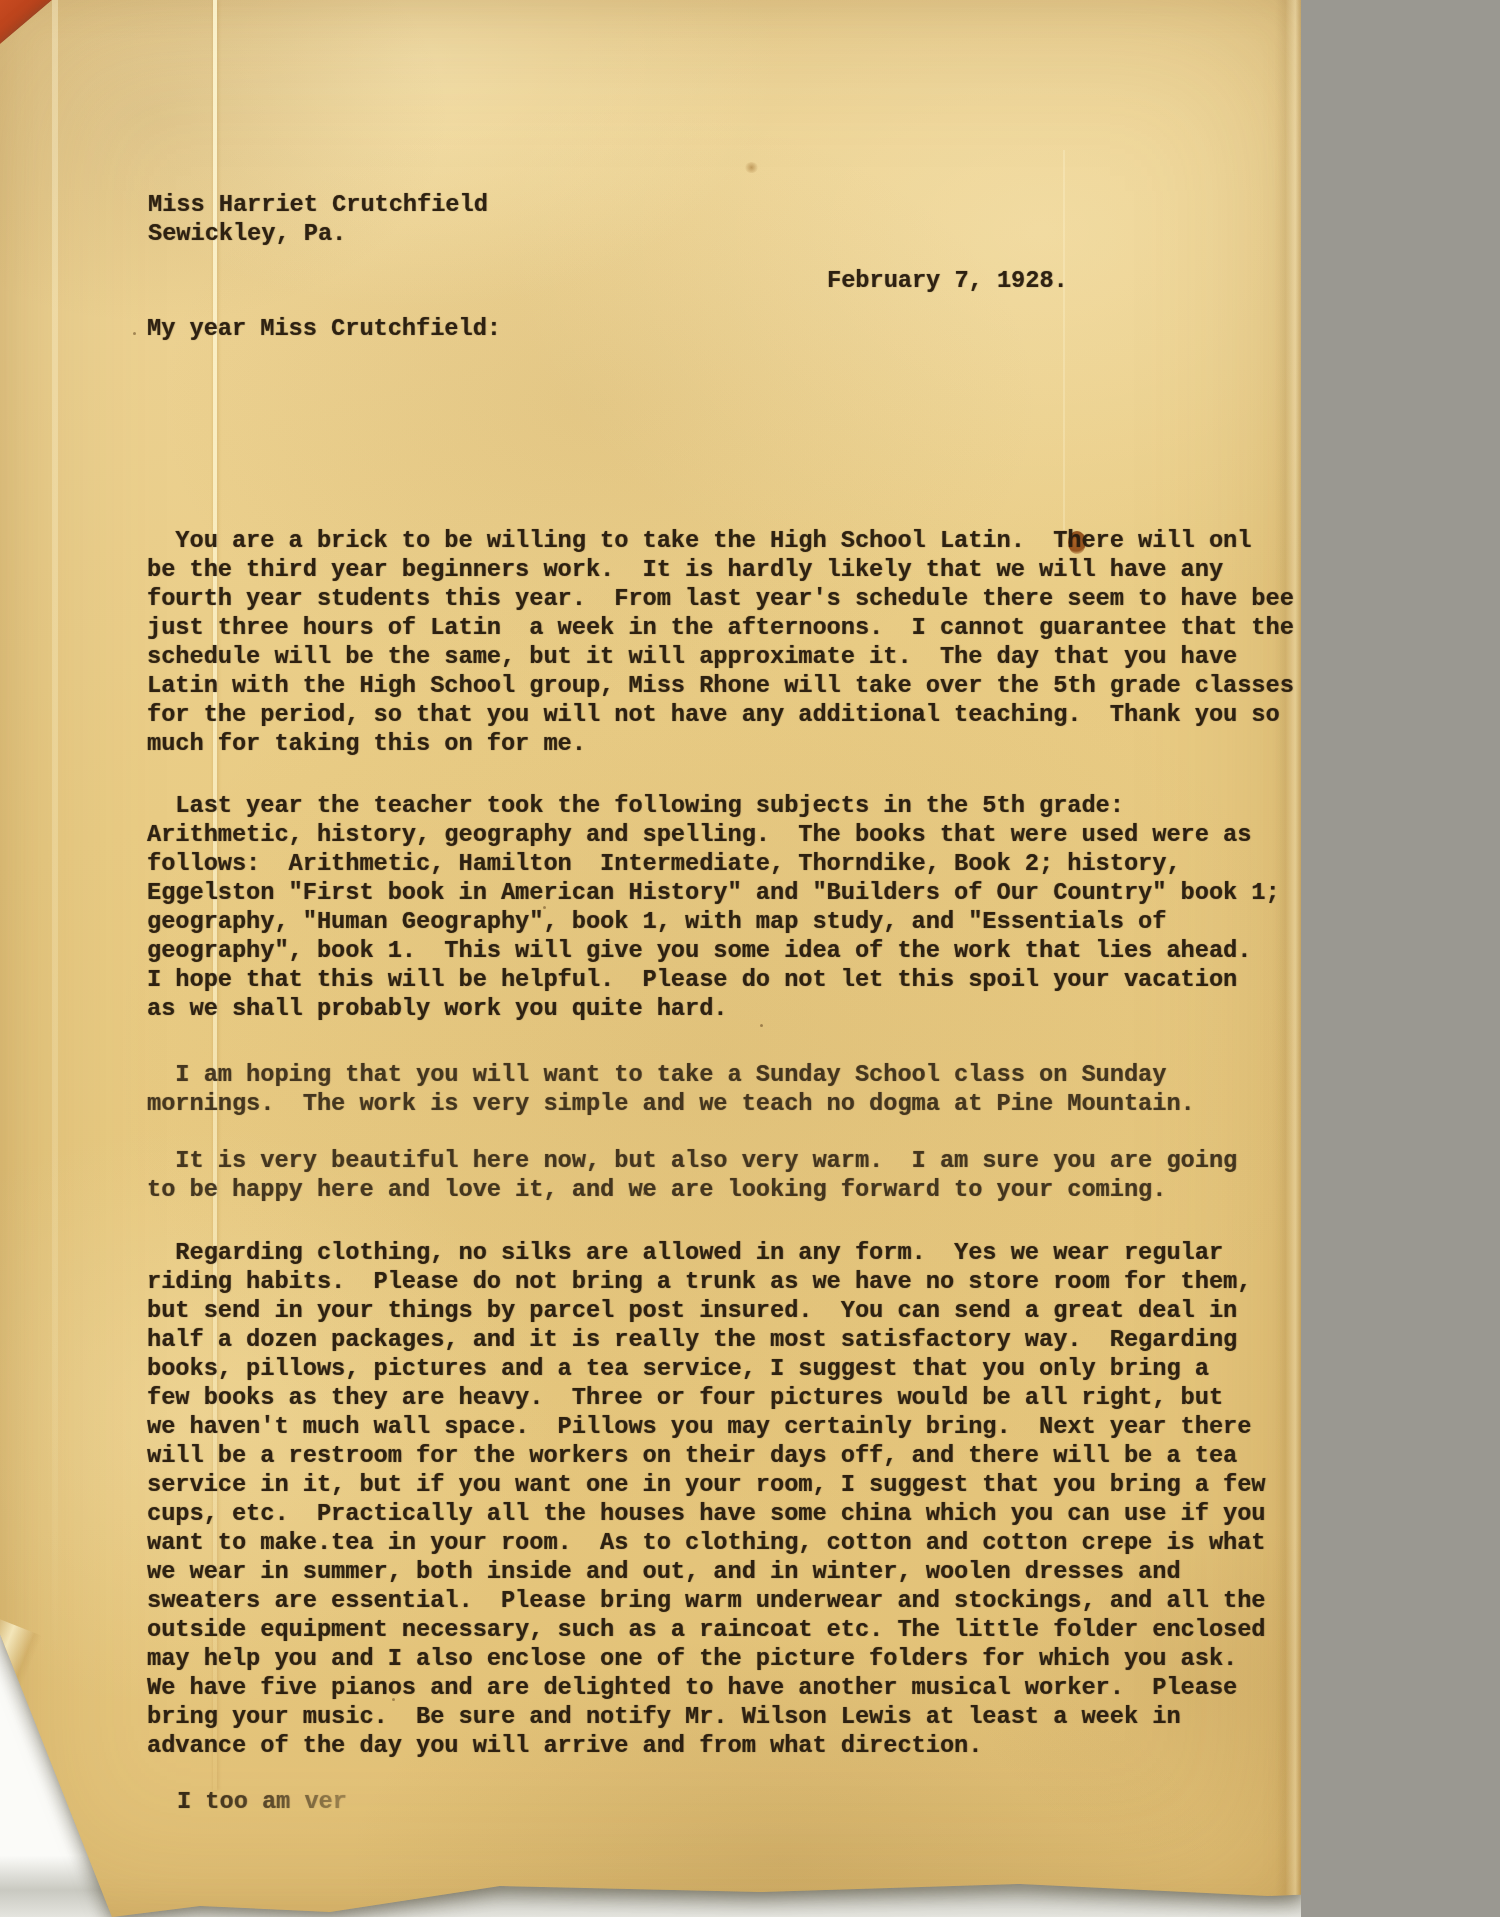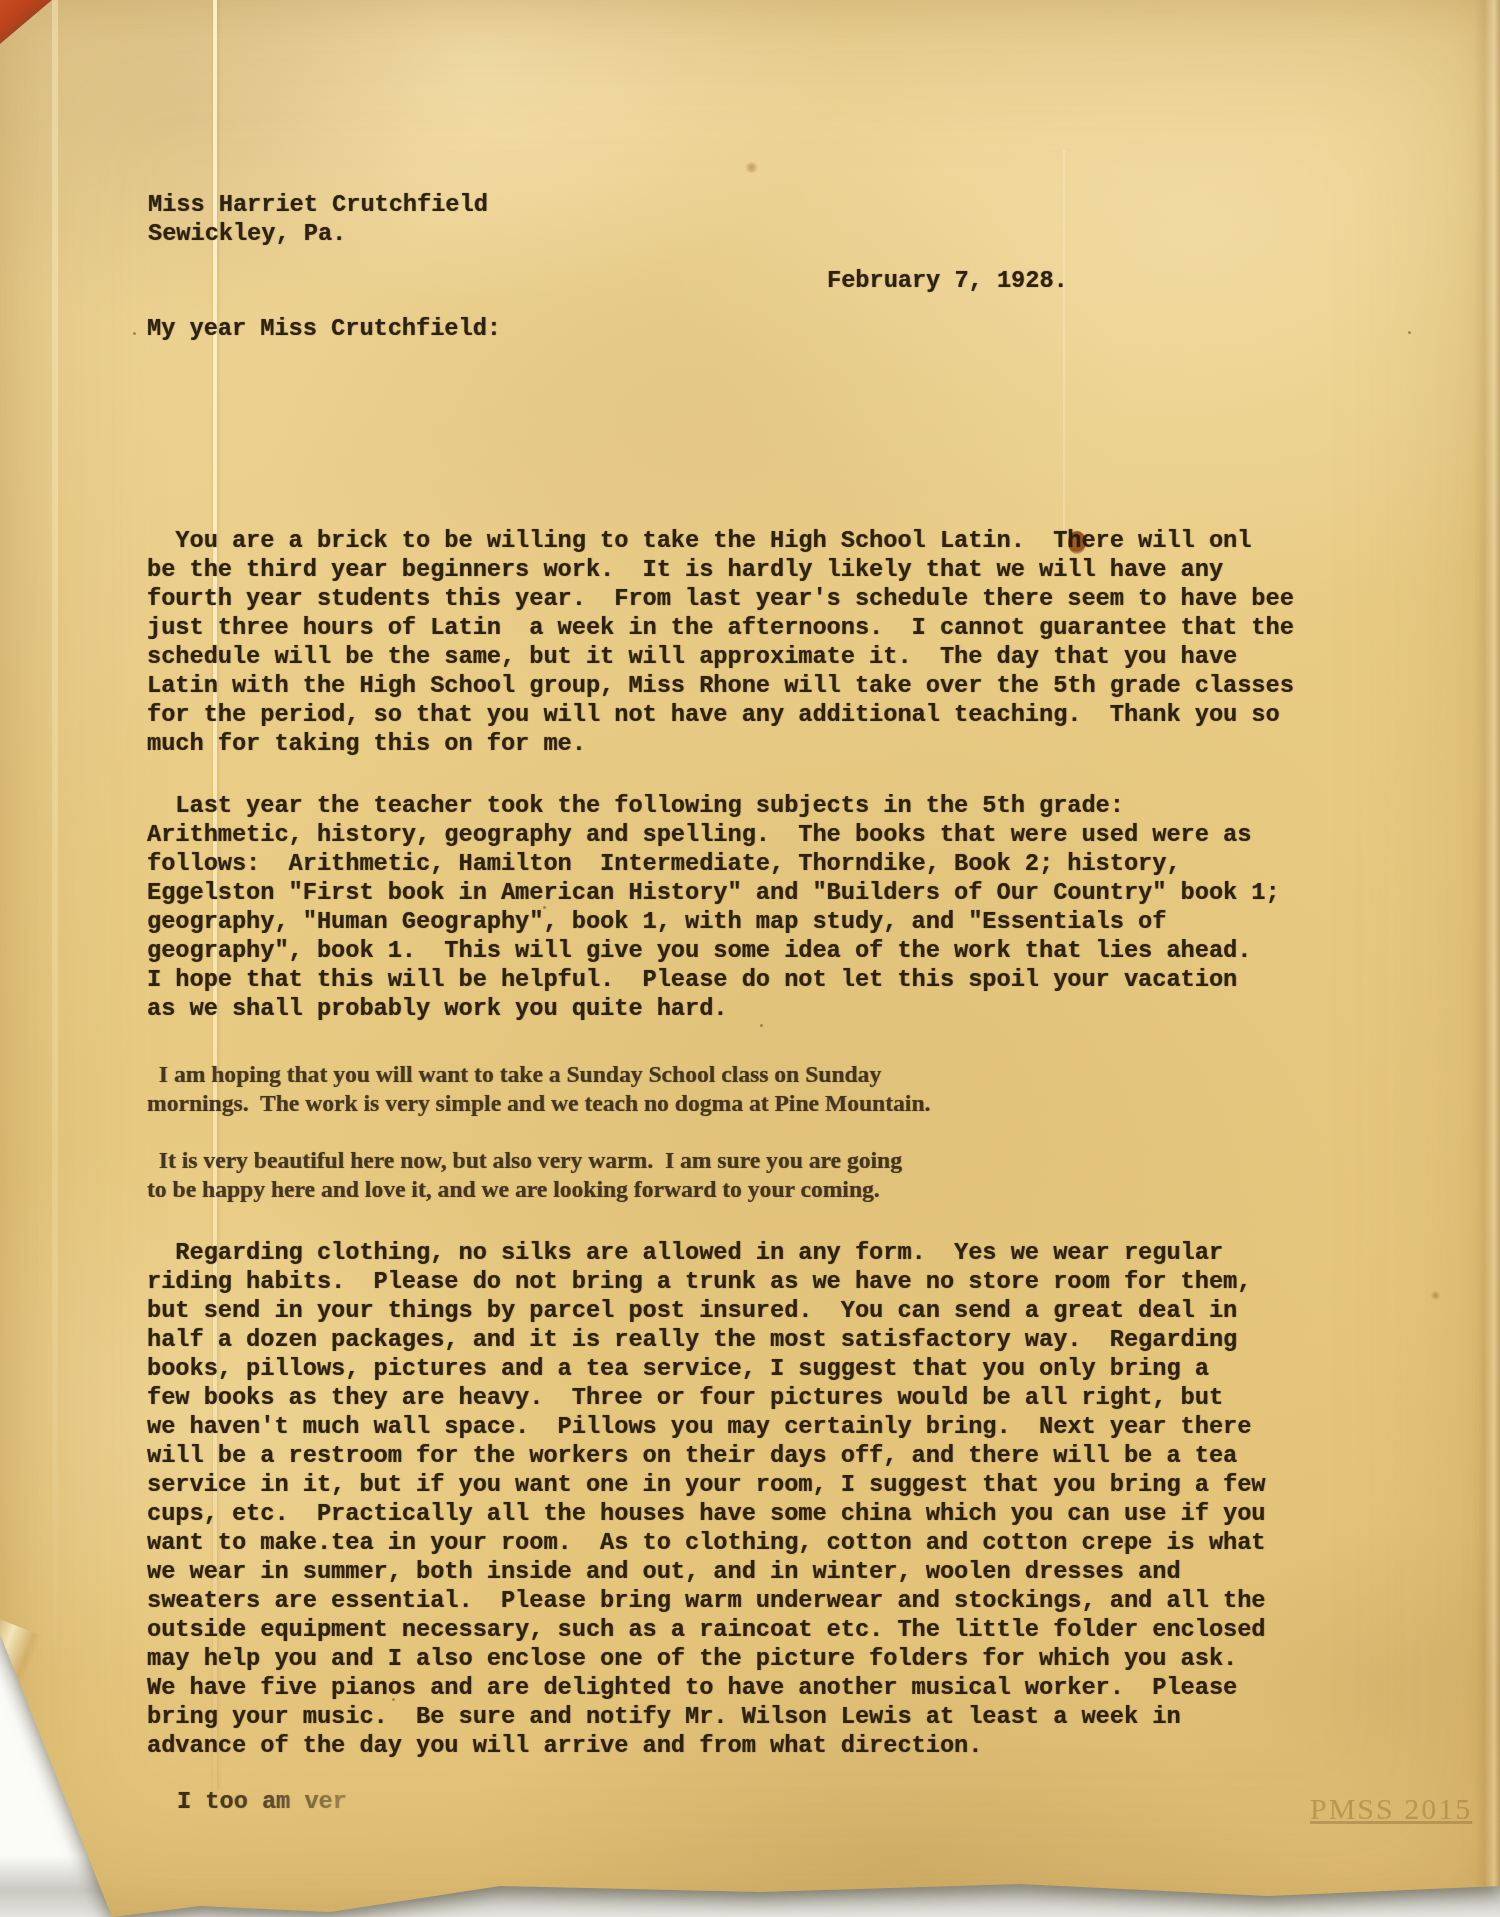--- a/index.html
+++ b/index.html
@@ -1,17 +1,17 @@
 <!DOCTYPE html>
 <html><head>
 <meta charset="utf-8">
 <style>
   html,body { margin:0; padding:0; background:#9a9891; }
   .scan {
-    position:relative; width:1500px; height:1917px; overflow:hidden;
+    position:relative; width:1301px; height:1917px; overflow:hidden;
     background:linear-gradient(180deg,#fbfbf8 0%,#fbfbf8 96.8%,#c9c9c1 98.6%,#e4e4de 100%);
   }
   .red-corner {
     position:absolute; left:0; top:0; width:62px; height:52px;
     clip-path:polygon(0 0,100% 0,0 100%);
     background:linear-gradient(135deg,#c84a20,#9e3413);
   }
   .paper-wrap { position:absolute; inset:0; filter:drop-shadow(0 7px 9px rgba(85,80,60,.55)) drop-shadow(2px 0 4px rgba(85,80,60,.25)); }
   .paper {
     position:absolute; inset:0;
@@ -48,21 +48,21 @@
     background:radial-gradient(circle,#9a6a2a,rgba(154,106,42,0) 80%); }
   .stain3 { left:1431px; top:1291px; width:9px; height:9px; opacity:.5;
     background:radial-gradient(circle,#8d5a22,rgba(141,90,34,0) 80%); }
   .speck { position:absolute; width:3px; height:3px; border-radius:50%; background:#5a3c1a; opacity:.5; }
   .ink {
     position:absolute; white-space:pre;
     font:700 23.6px/29px "Liberation Mono","DejaVu Sans Mono",monospace;
     letter-spacing:0; color:rgba(40,28,14,.92);
     text-shadow:.5px .3px 1px rgba(40,28,14,.5), -.3px .2px .8px rgba(40,28,14,.3);
   }
-  .soft { opacity:.87;font-family:Liberation Serif, serif; }
+  .soft { opacity:.87; }
   .fadeout {
     filter:blur(.4px);
     -webkit-mask-image:linear-gradient(to right,rgba(0,0,0,.95) 0,rgba(0,0,0,.75) 90px,rgba(0,0,0,.28) 190px,rgba(0,0,0,.12) 260px,transparent 360px);
     mask-image:linear-gradient(to right,rgba(0,0,0,.95) 0,rgba(0,0,0,.75) 90px,rgba(0,0,0,.28) 190px,rgba(0,0,0,.12) 260px,transparent 360px);
     text-align:center;
   }
   .wm { position:absolute; left:1310px; top:1793px;
     font:400 30px/32px "Liberation Serif","DejaVu Serif",serif;
     color:rgba(158,122,62,.55); letter-spacing:2px;text-decoration:underline; }
 </style>

